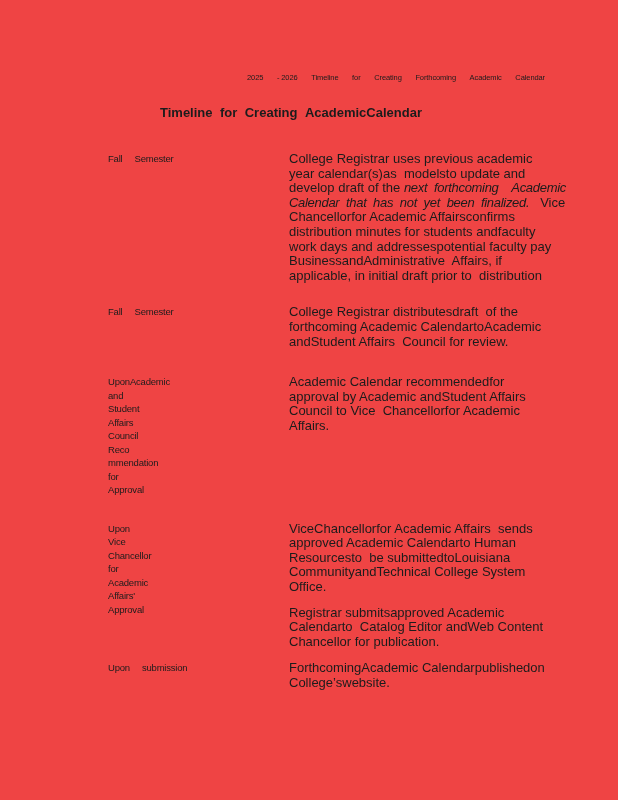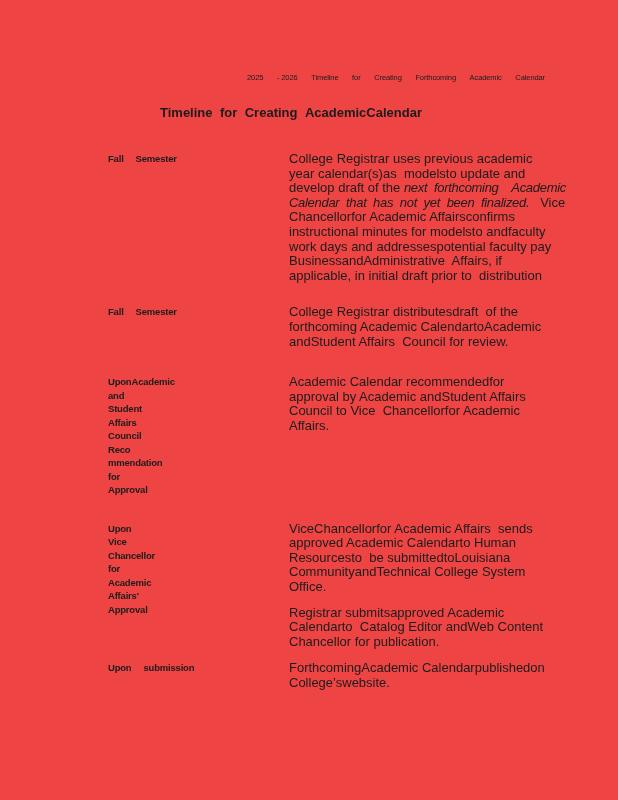--- a/index.html
+++ b/index.html
@@ -22,21 +22,21 @@
     font-weight:bold;font-size:13px;line-height:17px;
   }
   .rows{position:absolute;top:152px;left:108px;width:432px;}
   .row{display:flex;align-items:flex-start;}
   .row:nth-child(2){margin-top:22px;}
   .row:nth-child(3){margin-top:26px;}
   .row:nth-child(4){margin-top:25px;}
   .row:nth-child(5){margin-top:12px;}
   .label-col{
     width:160px;margin-right:21px;flex:none;
-    font-size:9.5px;line-height:13.5px;letter-spacing:-0.2px;font-weight:bold;
+    font-size:9.5px;line-height:13.5px;letter-spacing:-0.2px;
   }
   .label-line{display:flex;gap:12px;}
   .label-line.just{justify-content:space-between;gap:0;flex-direction:column;}
   .body-col{width:255px;flex:none;font-size:13px;line-height:14.6px;}
   .body-line{white-space:pre;}
   .ital{font-style:italic;letter-spacing:-0.3px;}
   .para + .para{margin-top:11px;}
 </style>
 </head>
 <body>
@@ -66,21 +66,21 @@
             <span class="lw">Semester</span>
           </div>
         </div>
         <div class="body-col">
           <div class="para">
             <div class="body-line"><span>College Registrar uses previous academic</span></div>
             <div class="body-line"><span>year calendar(s)as  modelsto update and</span></div>
             <div class="body-line"><span>develop draft of the </span><span class="ital">next  forthcoming    Academic</span></div>
             <div class="body-line"><span class="ital">Calendar  that  has  not  yet  been  finalized.</span><span>   Vice</span></div>
             <div class="body-line"><span>Chancellorfor Academic Affairsconfirms</span></div>
-            <div class="body-line"><span>instructional minutes for modelsto andfaculty</span></div>
+            <div class="body-line"><span>distribution minutes for students andfaculty</span></div>
             <div class="body-line"><span>work days and addressespotential faculty pay</span></div>
             <div class="body-line"><span>BusinessandAdministrative  Affairs, if</span></div>
             <div class="body-line"><span>applicable, in initial draft prior to  distribution</span></div>
           </div>
         </div>
       </div>
       <div class="row">
         <div class="label-col">
           <div class="label-line">
             <span class="lw">Fall</span>

